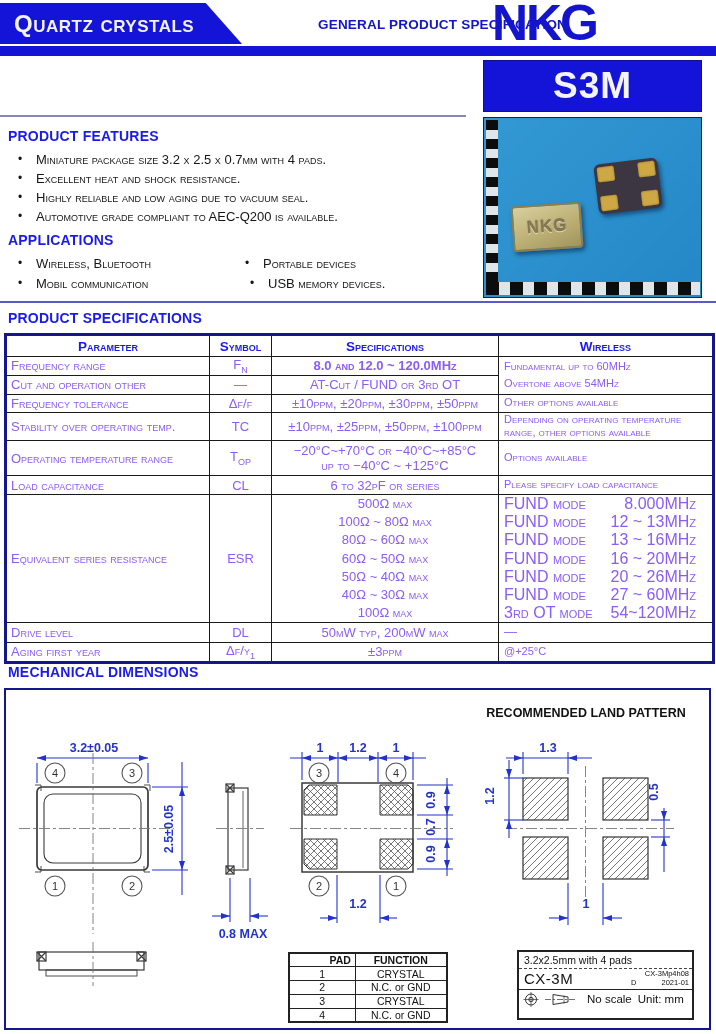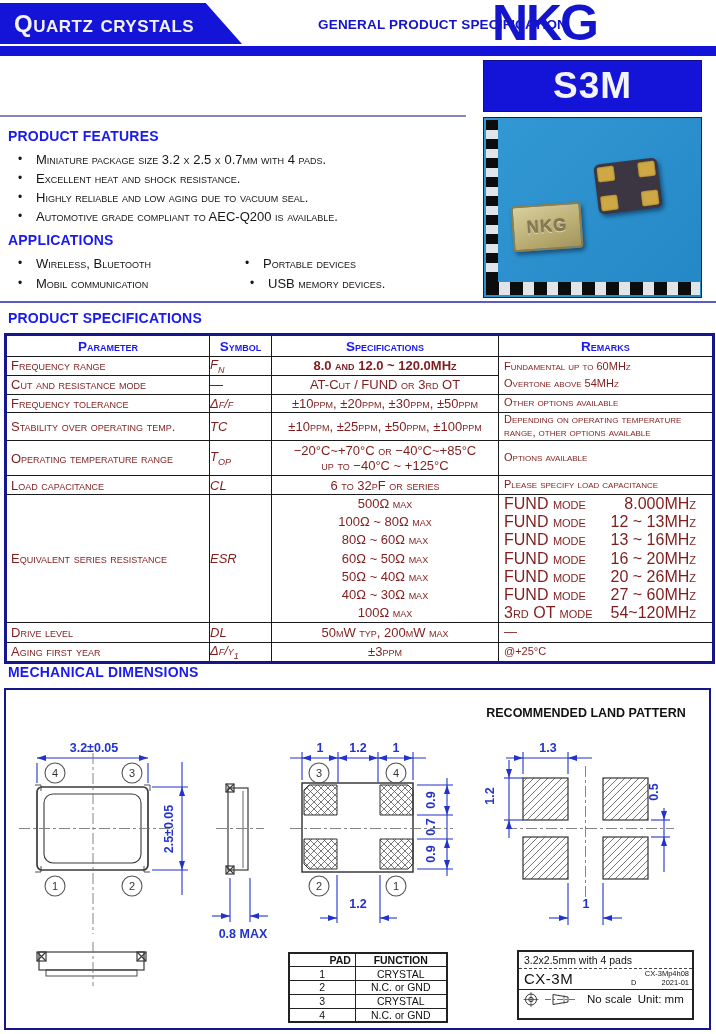--- a/index.html
+++ b/index.html
@@ -40,24 +40,24 @@
   
   .sec-head { position:absolute; left:8px; color:#1a1aee; font-weight:bold; font-size:14px; letter-spacing:0.2px; }
   .feat-item, .app-item { position:absolute; font-variant:small-caps; font-size:13px; color:#151515; white-space:nowrap; }
   .bullet { display:inline-block; width:18px; color:#151515; font-size:12px; vertical-align:1px; }
 
   .divider { position:absolute; left:0; top:301px; width:716px; border-top:2px solid #5a5ac8; }
 
   
   table.spec { position:absolute; left:4px; top:333px; width:708px; border-collapse:collapse; table-layout:fixed;
                border:3px solid #16168c; }
-  table.spec td, table.spec th { border:1px solid #1a1a1a; font-variant:small-caps; color:#7f1d1d; overflow:hidden; }
+  table.spec td, table.spec th { border:1px solid #1a1a1a; font-variant:small-caps; color:#8b5cf6; overflow:hidden; }
   table.spec th { color:#1a1aee; font-size:13.5px; font-weight:bold; text-align:center; }
   td.param { font-size:13px; padding-left:4px; font-weight:500; }
-  td.sym { font-size:13px; text-align:left;font-style:italic; }
+  td.sym { font-size:13px; text-align:center; }
   td.spec-c { font-size:13px; text-align:center; }
   td.remark { font-size:11px; padding-left:5px; line-height:1.25; }
   .h22{height:22px;} .h18{height:18px;} .h19{height:19px;} .h28{height:28px;} .h35{height:35px;} .h128{height:128px;} .h20{height:20px;}
   .bold { font-weight:bold; }
   .esr-line { line-height:18.1px; height:18.1px; }
   .esr-remark { display:flex; justify-content:space-between; padding:0 16px 0 5px; line-height:18.1px; height:18.1px; font-size:16px; }
   .rm2 { display:block; }
 
   
   .mech-box { position:absolute; left:4px; top:688px; width:707px; height:342px; border:2px solid #16168c; background:#fff; }
@@ -124,33 +124,33 @@
         <col style="width:204px">
         <col style="width:62px">
         <col style="width:227px">
         <col style="width:215px">
       </colgroup>
     <tbody>
         <tr class="h22">
       <th class="sc">Parameter</th>
       <th class="sc">Symbol</th>
       <th class="sc">Specifications</th>
-      <th class="sc">Remarks</th>
+      <th class="sc">Wireless</th>
     </tr>
     <tr class="h18">
       <td class="param">Frequency range</td>
       <td class="sym"><span>F</span><sub style="font-size:9px;">N</sub></td>
       <td class="spec-c bold">8.0 and 12.0 ~ 120.0MHz</td>
       <td class="remark" rowspan="2">
         <span class="rm2">Fundamental up to 60MHz</span>
         <span class="rm2" style="margin-top:4px;">Overtone above 54MHz</span>
       </td>
     </tr>
     <tr class="h19">
-      <td class="param">Cut and resistance mode</td>
+      <td class="param">Cut and operation other</td>
       <td class="sym">—</td>
       <td class="spec-c">AT-Cut / FUND or 3rd OT</td>
     </tr>
     <tr class="h18">
       <td class="param">Frequency tolerance</td>
       <td class="sym">Δf/f</td>
       <td class="spec-c">±10ppm, ±20ppm, ±30ppm, ±50ppm</td>
       <td class="remark">Other options available</td>
     </tr>
     <tr class="h28">

